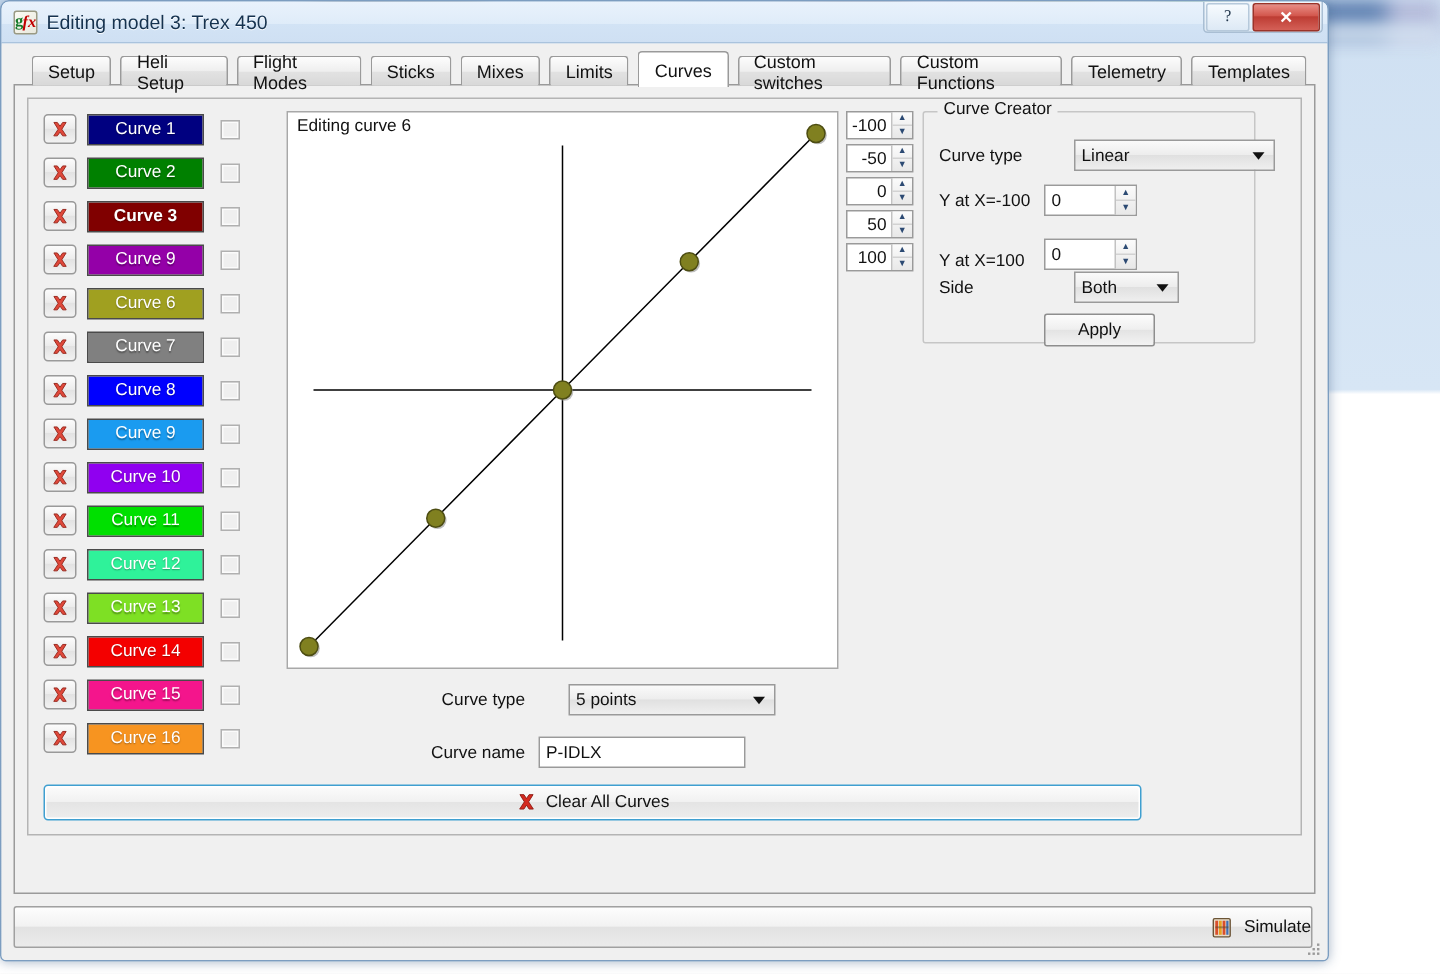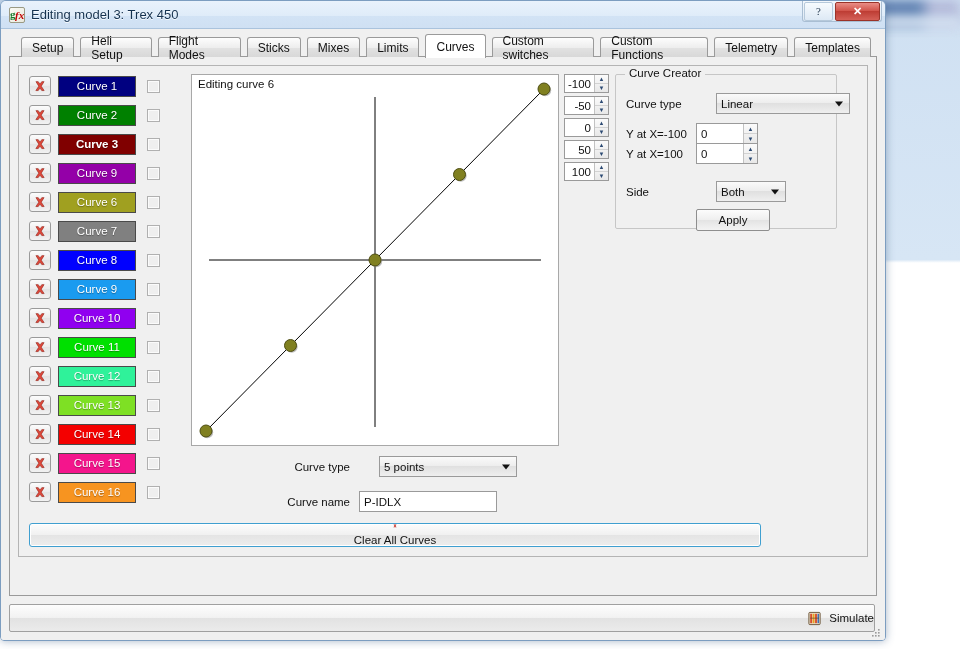--- a/index.html
+++ b/index.html
@@ -299,21 +299,20 @@
   #clear-all {
     position: absolute; left: 10px; bottom: 9px;
     width: 732px; height: 24px;
     border: 1px solid #3f9fd0;
     border-radius: 3px;
     background: linear-gradient(180deg,#fcfcfc,#f1f1f1 48%,#e4e4e4 50%,#ededed);
     display: flex; align-items: center; justify-content: center;
     gap: 6px;
     font-size: 11.5px; color: #111;
     box-shadow: inset 0 0 0 1px #ffffff;
-    flex-direction: column;
   }
   #simulate {
     position: absolute; left: 8px; bottom: 8px;
     width: 866px; height: 28px;
     border: 1px solid #a0a0a0;
     border-radius: 2px;
     background: linear-gradient(180deg,#fdfdfd,#f2f2f2 48%,#e2e2e2 50%,#ebebeb);
     display: flex; align-items: center; justify-content: flex-end;
     gap: 7px;
     font-size: 11.5px; color: #111;
@@ -605,21 +604,21 @@
             <div class="cc-label" style="width:70px;">Y at X=-100</div>
             <div class="spin" style="width:62px;height:21px;margin:0;">
               <div class="val" style="justify-content:flex-start;padding-left:4px;">0</div>
               <div class="arrows">
                 <div>▲</div>
                 <div>▼</div>
               </div>
             </div>
           </div>
 
-          <div class="cc-row" style="top:68px;">
+          <div class="cc-row" style="top:84px;align-items:flex-end;">
             <div class="cc-label" style="width:70px;">Y at X=100</div>
             <div class="spin" style="width:62px;height:21px;margin:0;">
               <div class="val" style="justify-content:flex-start;padding-left:4px;">0</div>
               <div class="arrows">
                 <div>▲</div>
                 <div>▼</div>
               </div>
             </div>
           </div>
 

